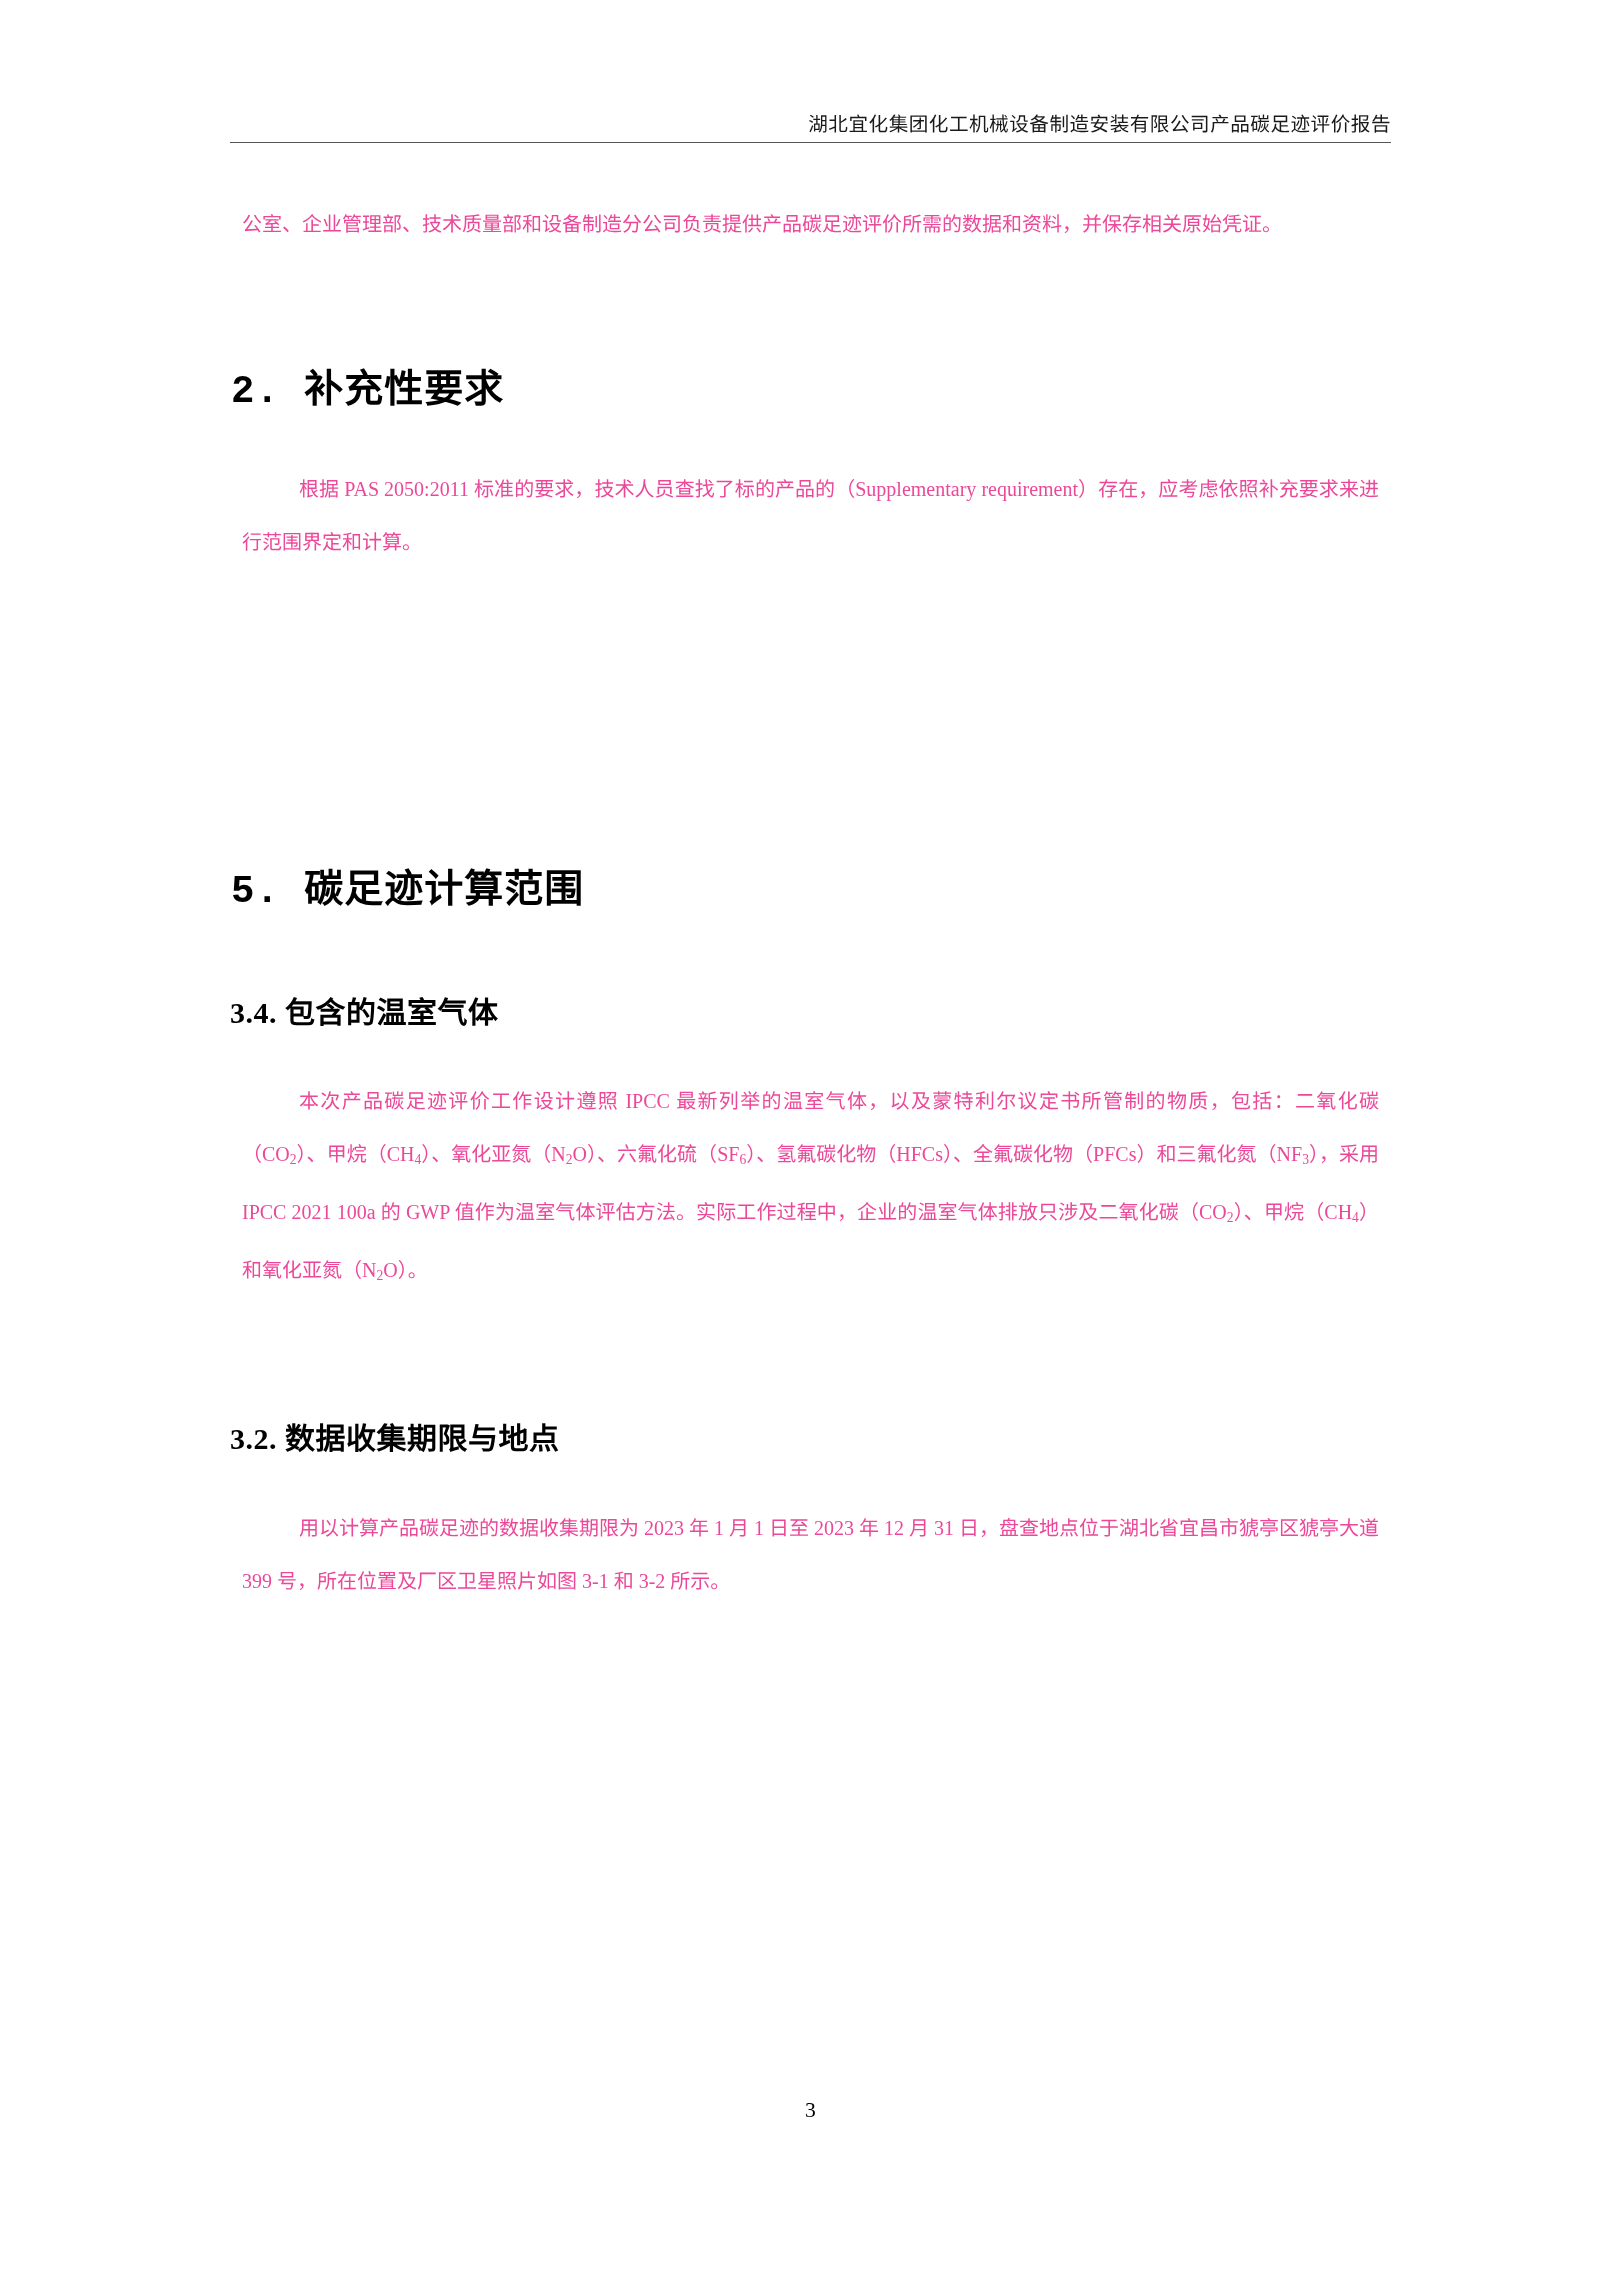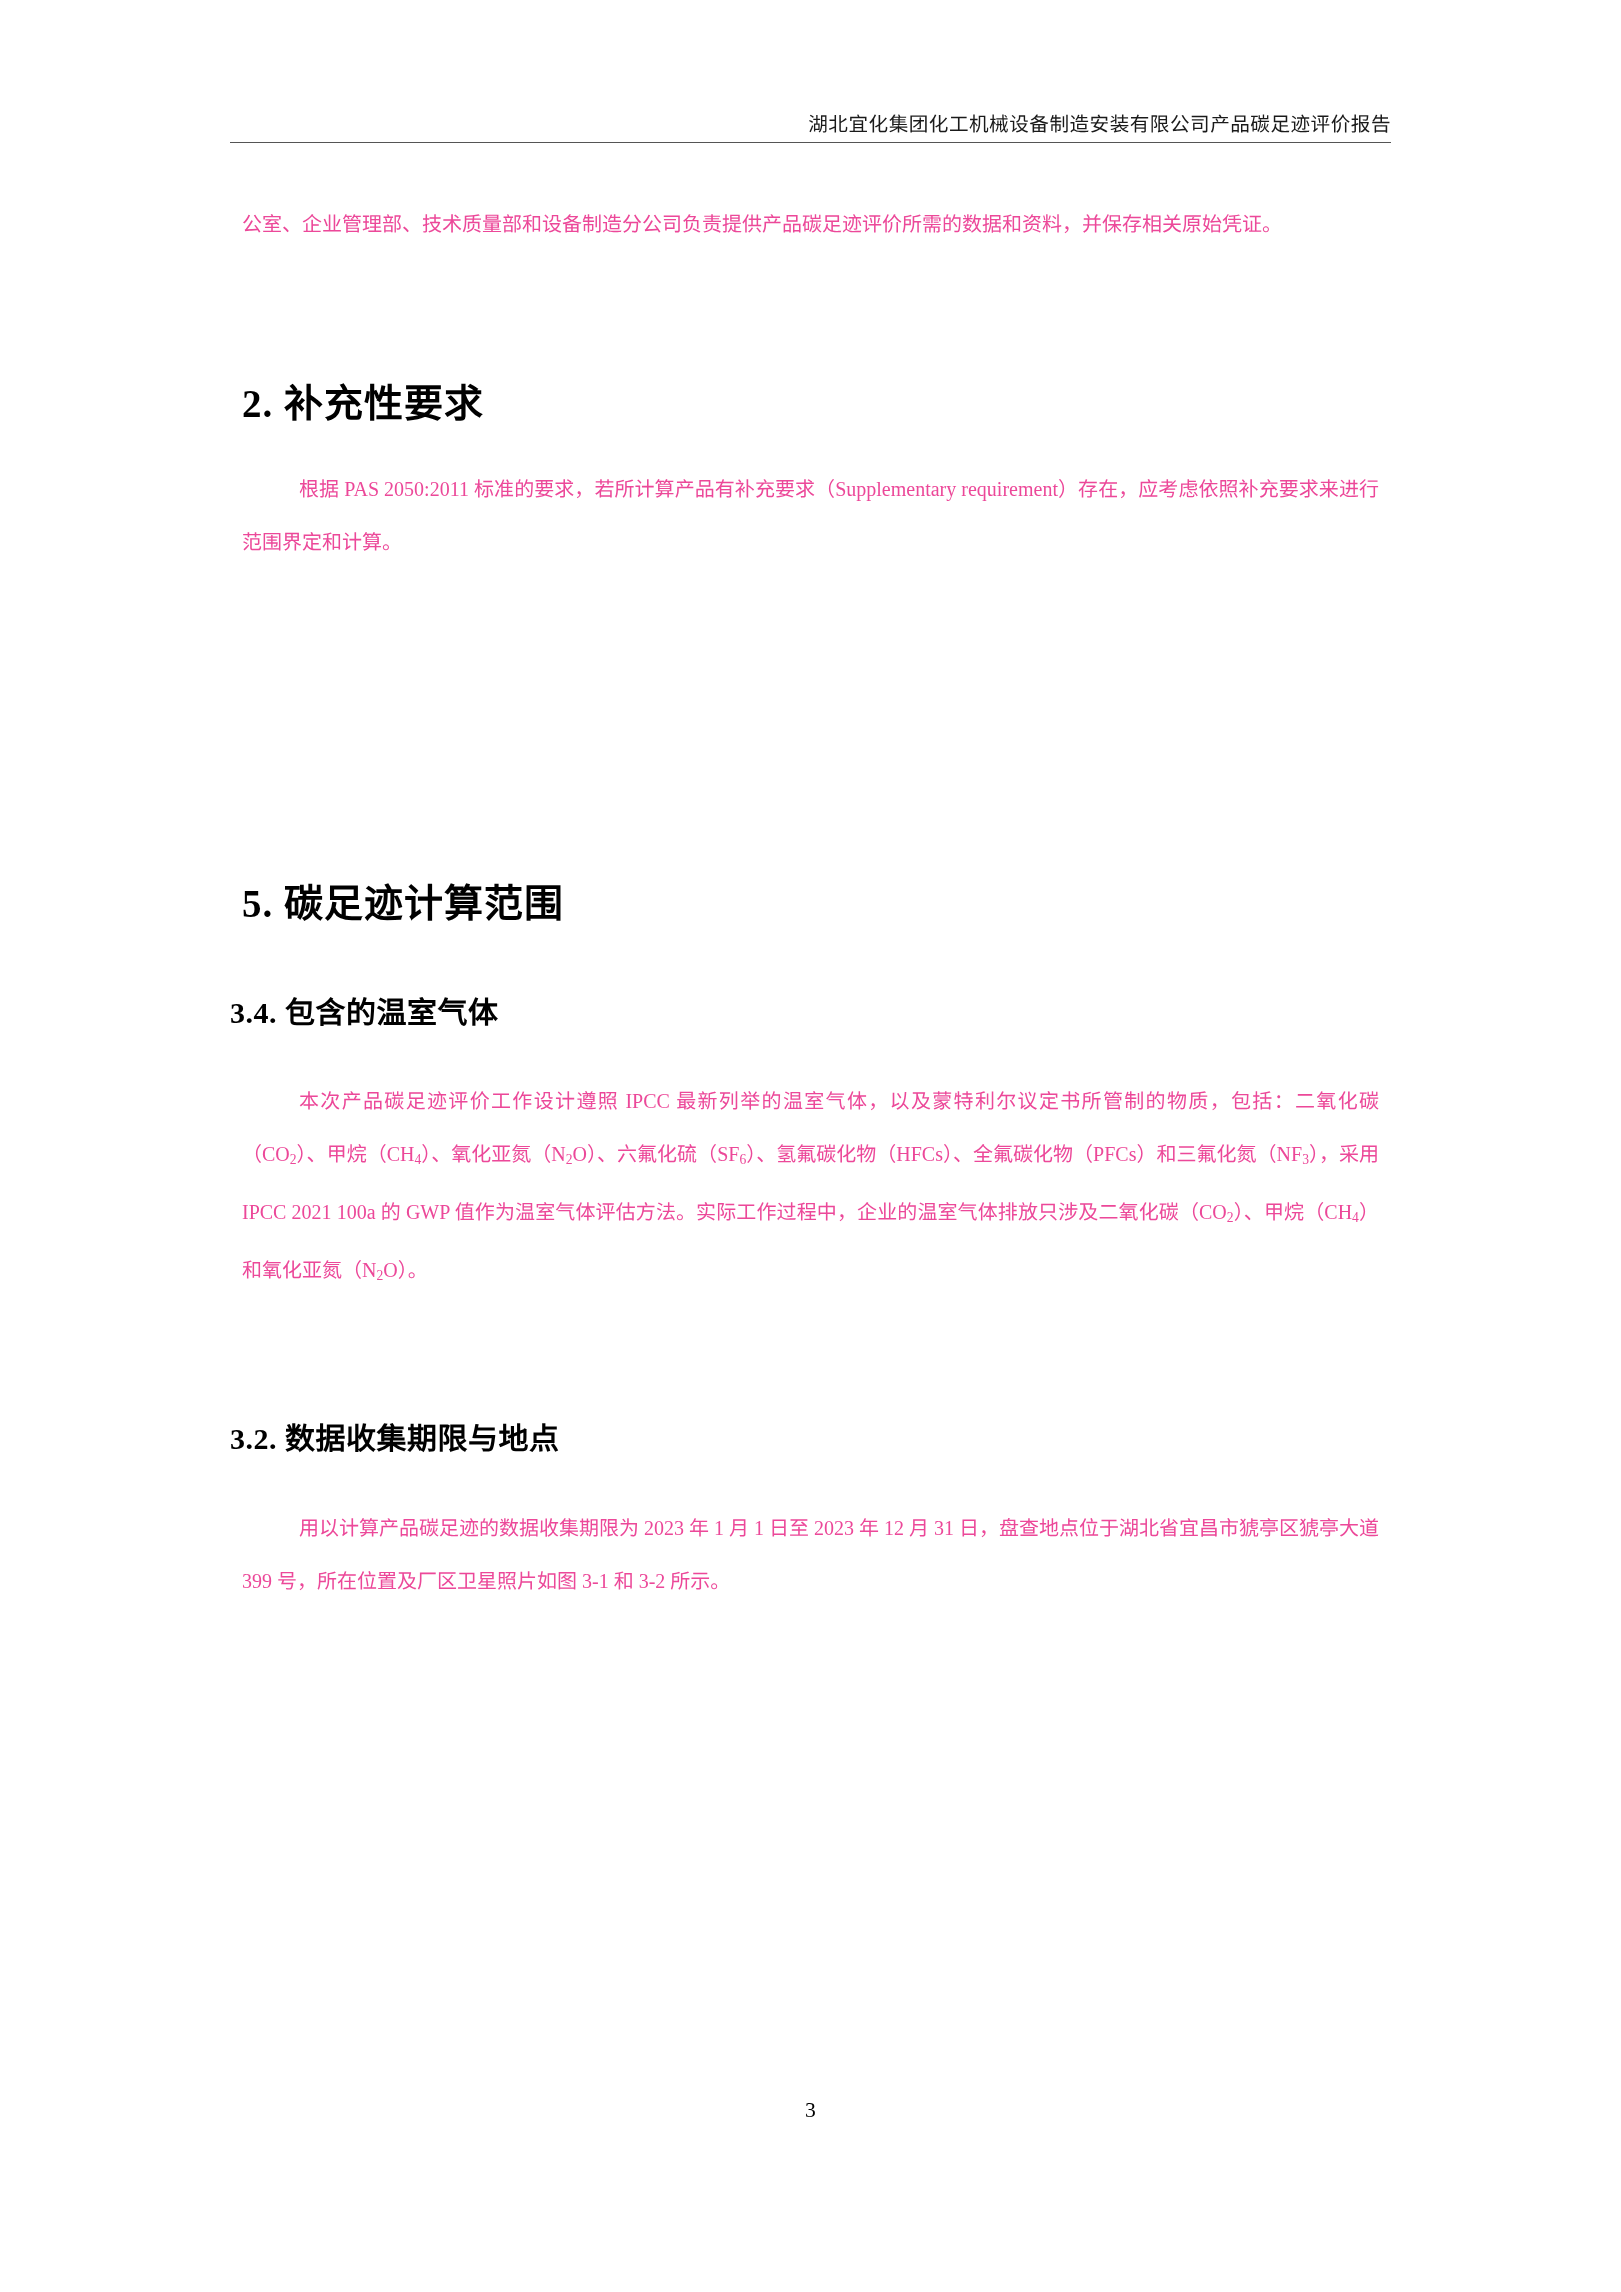--- a/index.html
+++ b/index.html
@@ -57,25 +57,25 @@
     font-size: 20px;
     line-height: 53px;
     text-align: justify;
     text-justify: inter-ideograph;
     color: #ec4899;
   }
   p.indent {
     text-indent: 57px;
   }
   h1.h-num {
-    margin: 12px;
+    margin: 1px;
     font-size: 39px;
     line-height: 57px;
     font-weight: bold;
-    font-family: Liberation Serif, serif;
+    font-family: Liberation Mono, monospace;
     letter-spacing: 1px;
   }
   h2.h-sub {
     margin: 0;
     font-size: 30px;
     line-height: 45px;
     font-weight: bold;
     font-family: "Liberation Serif", "DejaVu Serif", serif;
     letter-spacing: 0.5px;
   }
@@ -105,21 +105,21 @@
 
     <div class="body-block" style="top:186px;">
       <p class="para">公室、企业管理部、技术质量部和设备制造分公司负责提供产品碳足迹评价所需的数据和资料，并保存相关原始凭证。</p>
     </div>
 
     <div class="body-block" style="top:363px;">
       <h1 class="h-num">2. 补充性要求</h1>
     </div>
 
     <div class="body-block" style="top:451px;">
-      <p class="para indent">根据 PAS 2050:2011 标准的要求，若所计算产品有补充要求（Supplementary requirement）存在，应考虑依照补充要求来进行范围界定和计算。</p>
+      <p class="para indent">根据 PAS 2050:2011 标准的要求，技术人员查找了标的产品的（Supplementary requirement）存在，应考虑依照补充要求来进行范围界定和计算。</p>
     </div>
 
 
     <div class="body-block" style="top:863px;">
       <h1 class="h-num">5. 碳足迹计算范围</h1>
     </div>
 
     <div class="body-block" style="top:990px;">
       <h2 class="h-sub">3.4. 包含的温室气体</h2>
     </div>

